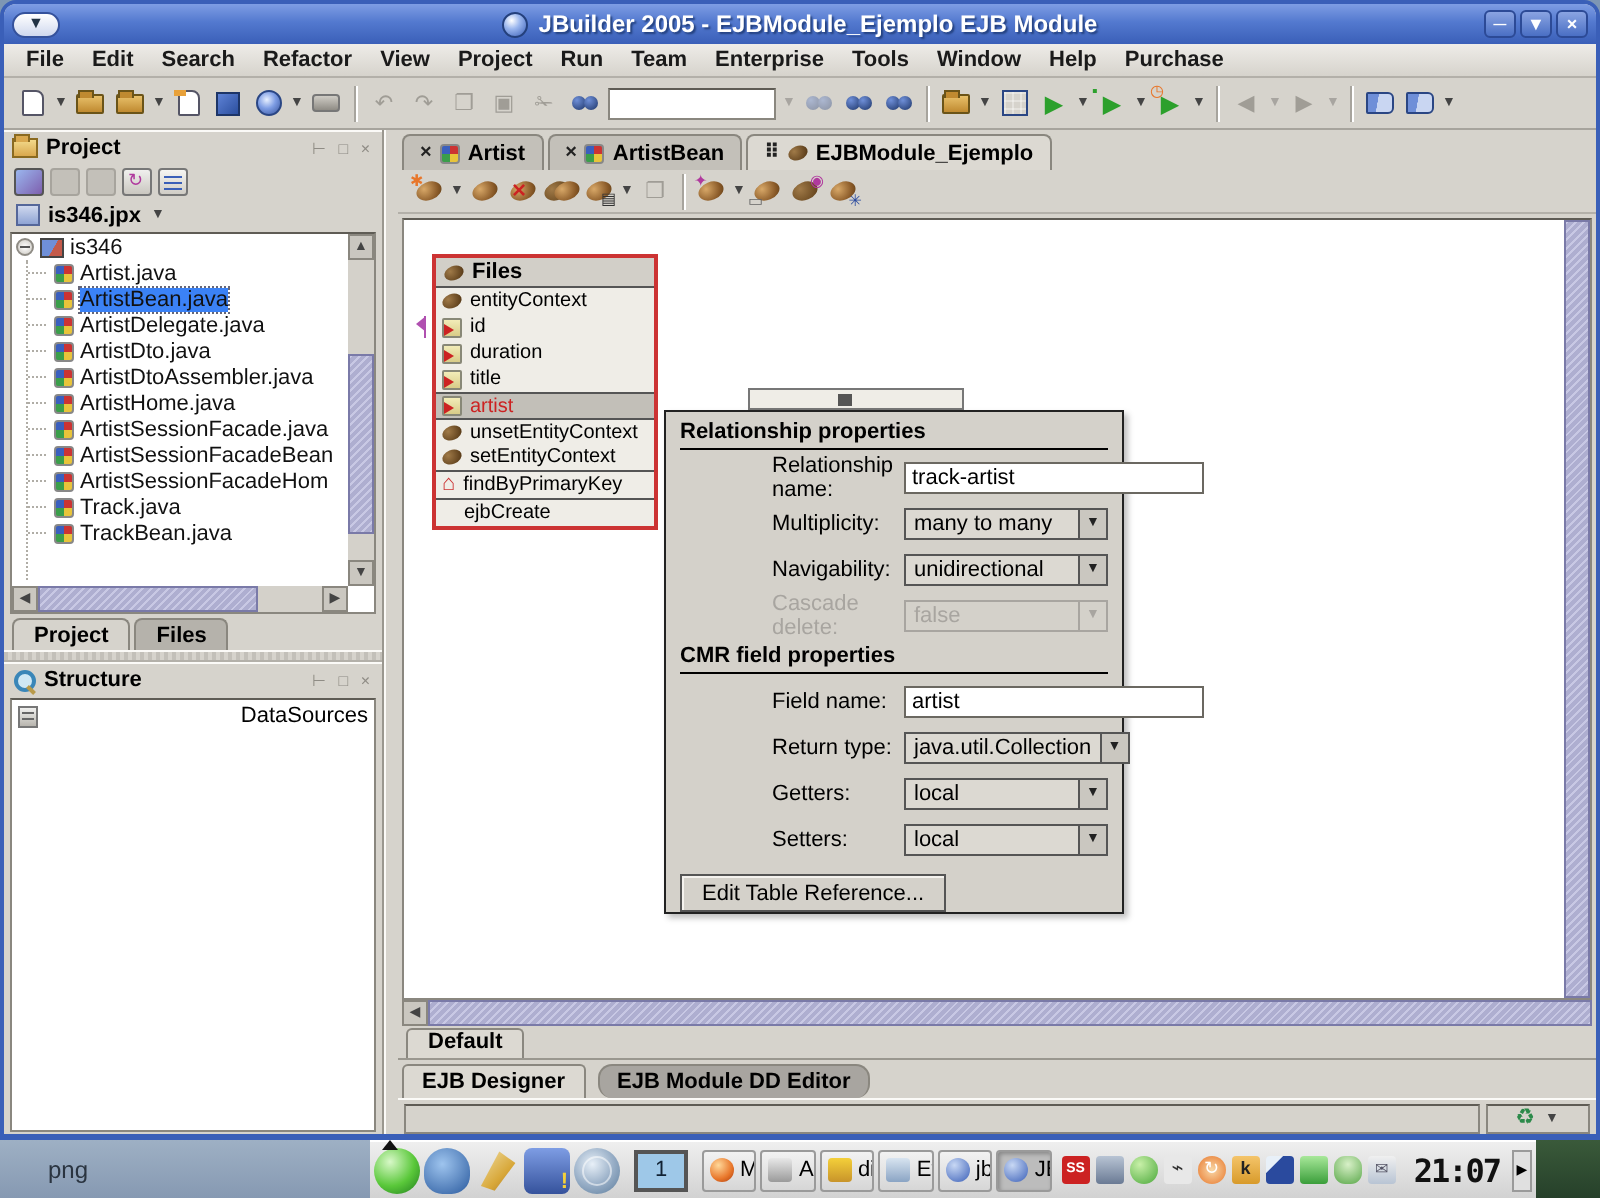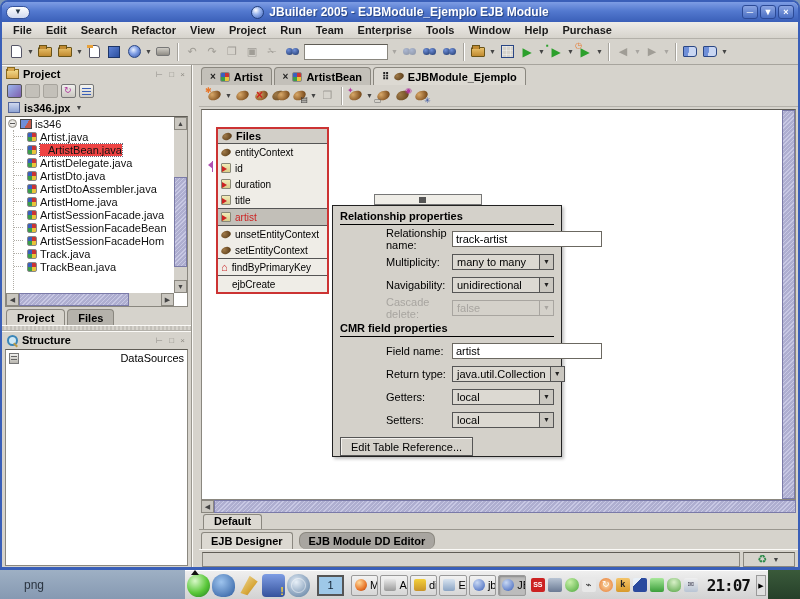--- a/index.html
+++ b/index.html
@@ -80,21 +80,21 @@
   .tree { position:absolute; left:0; top:0; right:13px; bottom:13px; overflow:hidden; }
   .trow { height:13px; display:flex; align-items:center; gap:3px; white-space:nowrap; padding-left:21px; position:relative; font-size:11px; color:#111;}
   .trow.root { padding-left:2px; }
   .guide { position:absolute; left:7px; top:13px; height:160px; border-left:1px dotted #b0ada6; }
   .trow .stub { position:absolute; left:8px; top:6px; width:9px; border-top:1px dotted #b0ada6; }
   .toggle { width:9px; height:9px; border:1px solid #8f8c85; border-radius:50%; background:radial-gradient(#fff,#cac7c0); position:relative; flex:0 0 auto;}
   .toggle::after { content:""; position:absolute; left:1px; top:3px; width:5px; border-top:1px solid #555; }
   .i-pkg { width:12px; height:10px; background:linear-gradient(120deg,#6f8fd8 55%,#c45a4a 56%); border:1px solid #444; flex:0 0 auto;}
   .i-java { width:10px; height:10px; border-radius:2px; border:1px solid #888; flex:0 0 auto;
             background:conic-gradient(#cc3333 0 25%, #e8c43a 0 50%, #3a9e4a 0 75%, #3a5fbe 0 100%); }
-  .trow.sel .lbl { background:#ef4444; outline:1px dotted #667;padding-left:8px; }
+  .trow.sel .lbl { background:#3b82f6; outline:1px dotted #667; }
 
   
   .sb-thumb { background:#aeaed0; border:1px solid #7a7aa8;
               background-image:repeating-linear-gradient(135deg,#c8c8e4 0 1px,transparent 1px 3px); }
   .sb-track { background:#d4d1ca; }
   .sb-arrow { background:#cac7c0; border:1px solid #8a877f; color:#444; font-size:7px; line-height:11px; text-align:center; }
   .tree-vsb { position:absolute; right:0; top:0; bottom:13px; width:13px; }
   .tree-hsb { position:absolute; left:0; right:13px; bottom:0; height:13px; }
   .abs { position:absolute; }
 
@@ -126,21 +126,21 @@
   .ov.wand { color:#b03a9e; left:1px; top:0; }
   .ov.plus { color:#2ca02c; left:0; top:0; }
 
   .canvas { flex:1; margin:2px 2px 0; border:1px solid #8a877f; border-top-color:#5f5c55; background:#fff; position:relative; overflow:hidden; }
   .canv-vsb { position:absolute; right:0; top:0; bottom:0; width:13px; }
   .canv-hsb { height:13px; margin:0 2px; display:flex; }
 
   
   .ebox { position:absolute; left:14px; top:17px; width:113px; border:2px solid #cc3333; background:#efede7; font-size:10px;}
   .ebox-hdr { height:15px; background:#d2cfc8; border-bottom:1px solid #555; display:flex; align-items:center; gap:4px; padding:0 4px; font-weight:bold; font-size:11px;}
-  .erow { height:13px; display:flex; align-items:center; gap:4px; padding:8px 3px; position:relative; }
+  .erow { height:13px; display:flex; align-items:center; gap:4px; padding:0 3px; position:relative; }
   .esec { border-top:1px solid #555; }
   .erow.selrow { background:#c2bfb8; color:#cc2222; }
   .i-field { width:10px; height:10px; background:linear-gradient(#f2ecb8,#d8cc88); border:1px solid #887; border-radius:1px; position:relative; flex:0 0 auto;}
   .i-field::after { content:""; position:absolute; left:0px; top:2px; border-left:5px solid #cc2222; border-top:3px solid transparent; border-bottom:3px solid transparent; }
   .bean-s { width:10px; height:7px; border-radius:50%; transform:rotate(-22deg); flex:0 0 auto;
             background:radial-gradient(circle at 35% 30%,#a07a48,#4a2e0e); }
   .i-home { color:#cc3333; font-size:11px; line-height:1; flex:0 0 auto; }
   .pkflag { position:absolute; left:-10px; top:1px; width:7px; height:11px; }
   .pkflag::before { content:""; position:absolute; left:4px; top:0; height:11px; border-left:1px solid #b050b0; }
   .pkflag::after { content:""; position:absolute; left:0; top:0; border-top:4px solid transparent; border-bottom:4px solid transparent; border-right:5px solid #b050b0; }

